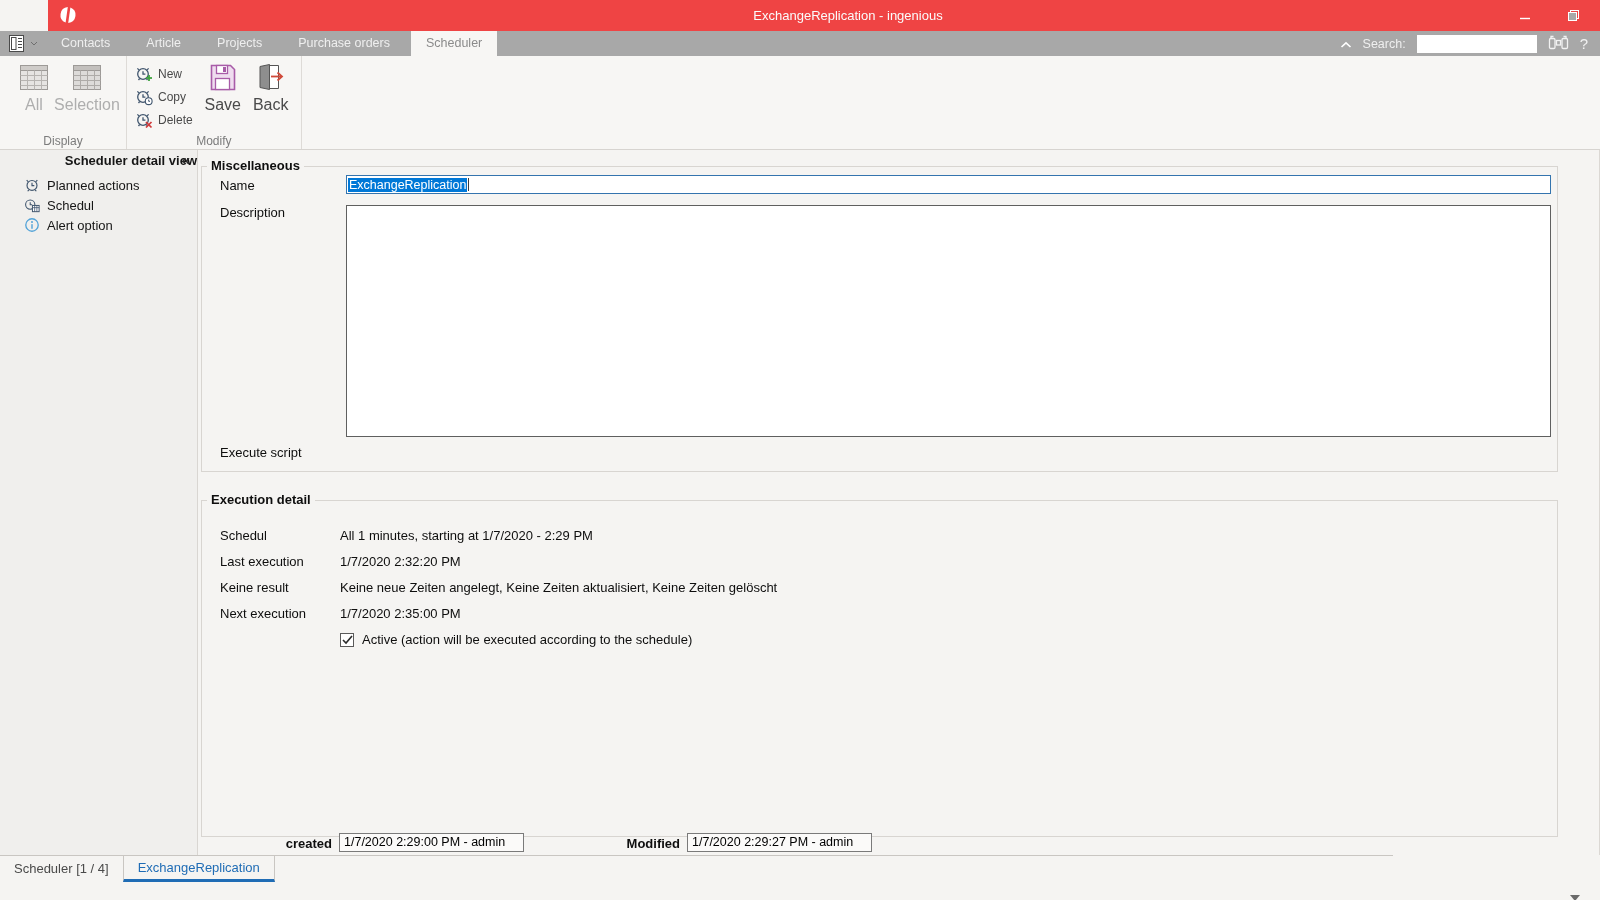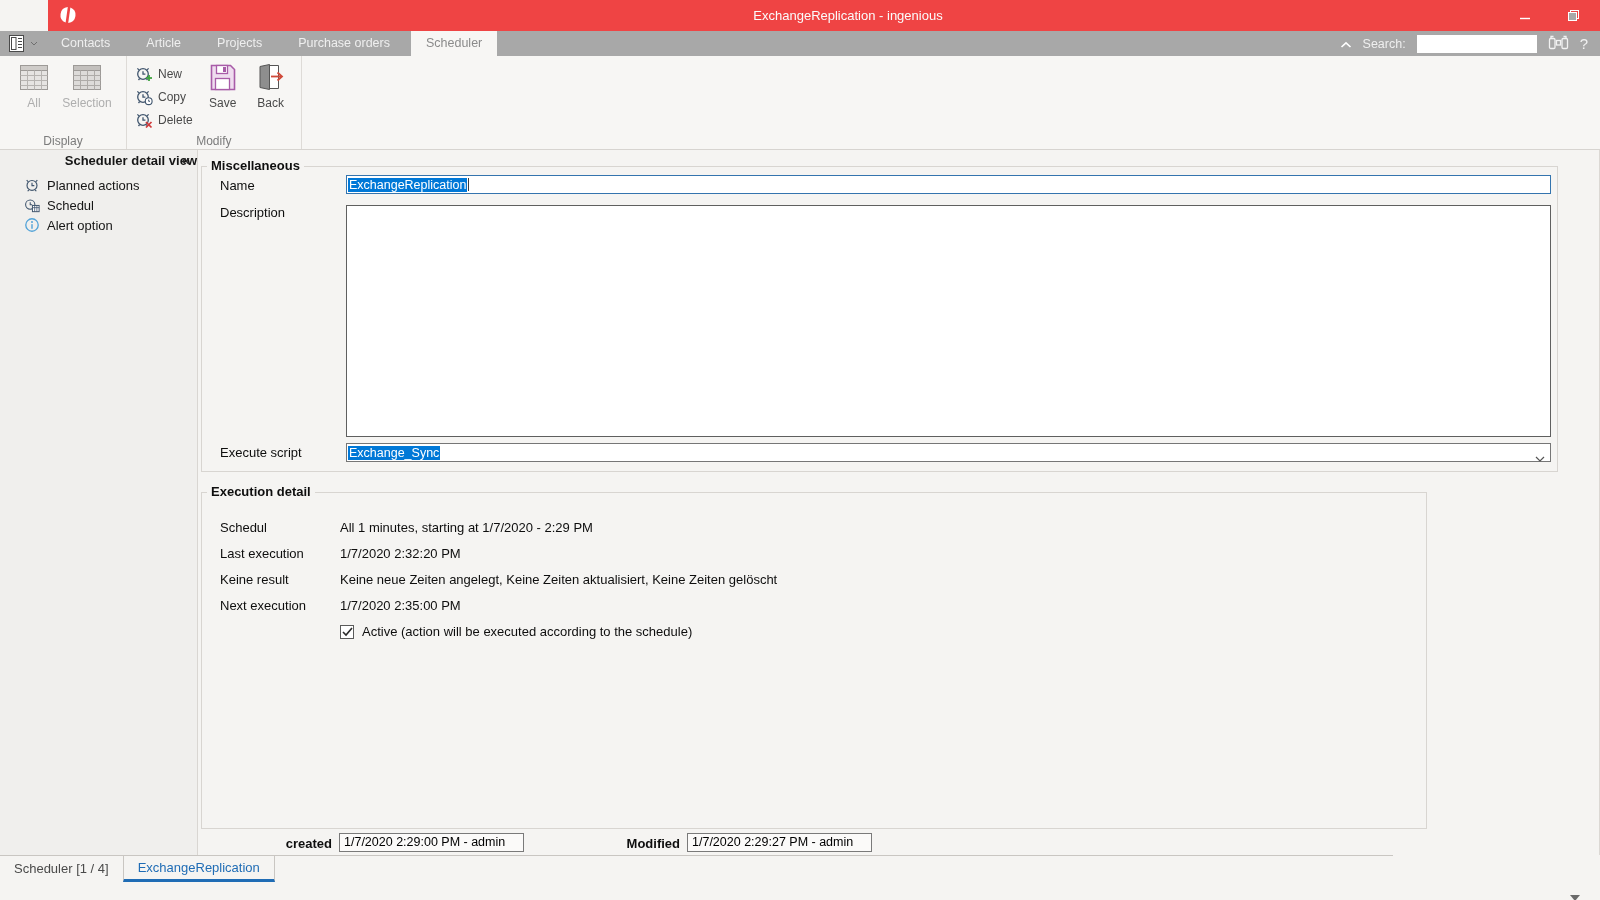--- a/index.html
+++ b/index.html
@@ -22,38 +22,38 @@
   .search-cluster { position:absolute; right:12px; top:0; height:25px; display:flex; align-items:center; gap:11px; }
   .search-label { color:#efefef; font-size:12.5px; }
   .search-input { width:120px; height:18px; border:none; background:#fff; font-size:12px; padding:0 3px; outline:none; }
   .help-glyph { color:#f2f2f2; font-size:15px; }
 
   
   .ribbon { position:absolute; top:56px; left:0; width:1600px; height:94px; background:#f7f6f4; border-bottom:1px solid #d7d4d0; display:flex; }
   .rgroup { position:relative; border-right:1px solid #dedbd7; padding:4px 6px 16px 6px; display:flex; align-items:flex-start; }
   .rgroup-label { position:absolute; bottom:1px; left:0; right:0; text-align:center; font-size:12px; color:#7b7b7b; }
   .bigbtn { width:48px; display:flex; flex-direction:column; align-items:center; padding-top:3px; cursor:default; }
-  .bigbtn .lbl { font-size:12px; color:#4a4a4a; margin-top:4px; }
+  .bigbtn .lbl { font-size:16px; color:#4a4a4a; margin-top:4px; }
   .bigbtn.disabled .lbl { color:#aeaeae; }
   .smallcol { display:flex; flex-direction:column; padding:2px 6px 0 2px; }
   .smallbtn { display:flex; align-items:center; gap:5px; height:23px; font-size:12px; color:#4a4a4a; cursor:default; }
 
   
   .main { position:absolute; top:150px; left:0; width:1600px; height:705px; display:flex; }
   .sidebar { width:198px; background:#f0efed; border-right:1px solid #d9d6d2; position:relative; flex:none; }
   .sidebar-header { position:relative; height:22px; padding-top:3px; text-align:right; font-weight:bold; font-size:13px; color:#161616; }
   .collapse-btn { position:absolute; right:7px; top:1px; font-size:15px; font-weight:bold; color:#2a2a2a; cursor:default; }
   .sidebar-items { padding-top:3px; }
   .sidebar-item { display:flex; align-items:center; gap:7px; height:20px; padding-left:24px; font-size:13px; color:#161616; cursor:default; }
 
   .content { position:relative; flex:1; background:#f5f4f2; border-right:1px solid #dbd8d4; }
   .groupbox { position:absolute; border:1px solid #d8d5d1; }
   .gb-title { position:absolute; top:-9px; left:5px; padding:0 4px; background:#f5f4f2; font-weight:bold; font-size:13px; color:#0e0e0e; }
   #gb-misc { left:3px; top:16px; width:1357px; height:306px; }
-  #gb-exec { left:3px; top:342px; width:1226px; height:337px;text-decoration:underline; }
+  #gb-exec { left:3px; top:350px; width:1357px; height:337px;text-decoration:underline; }
 
   .fld-label { position:absolute; font-size:13px; color:#0e0e0e; }
   .name-input { position:absolute; top:8px; left:144px; width:1205px; height:19px; background:#fff; border:1px solid #3474ae; font-size:12.5px; display:flex; align-items:center; padding:0 1px; }
   .sel-text { background:#0078d7; color:#fff; padding:0 1px; }
   .caret { display:inline-block; width:1px; height:13px; background:#3c3c3c; margin-left:1px; }
   .desc-textarea { position:absolute; top:38px; left:144px; width:1205px; height:232px; background:#fff; border:1px solid #5f5f5f; resize:none; font-family:"Liberation Sans",sans-serif; font-size:12.5px; outline:none; }
   .combo { position:absolute; top:276px; left:144px; width:1205px; height:19px; background:#fff; border:1px solid #767676; font-size:12.5px; display:flex; align-items:center; padding:0 1px; }
   .combo-arrow { position:absolute; right:5px; top:7px; }
 
   .exec-row { position:absolute; left:18px; font-size:13px; color:#0e0e0e; white-space:nowrap; }
@@ -302,28 +302,20 @@
     <div class="groupbox" id="gb-misc">
       <span class="gb-title">Miscellaneous</span>
       <span class="fld-label" style="left:18px; top:11px;">Name</span>
       <div class="name-input">
         <span class="sel-text">ExchangeReplication</span>
         <span class="caret"></span>
       </div>
       <span class="fld-label" style="left:18px; top:38px;">Description</span>
       <textarea class="desc-textarea" style=""></textarea>
       <span class="fld-label" style="left:18px; top:278px;">Execute script</span>
-      <div class="combo">
-        <span class="sel-text">Exchange_Sync</span>
-        <span class="combo-arrow">
-          <svg width="10" height="6">
-              <path d="M1 1 L5 5 L9 1" fill="none" stroke="#555" stroke-width="1.2"></path>
-            </svg>
-        </span>
-      </div>
     </div>
 
     <div class="groupbox" id="gb-exec">
       <span class="gb-title">Execution detail</span>
       <div class="exec-row" style="top:27px;">
         <span>Schedul</span>
         <span class="val">All 1 minutes, starting at 1/7/2020 - 2:29 PM</span>
       </div>
       <div class="exec-row" style="top:53px;">
         <span>Last execution</span>

